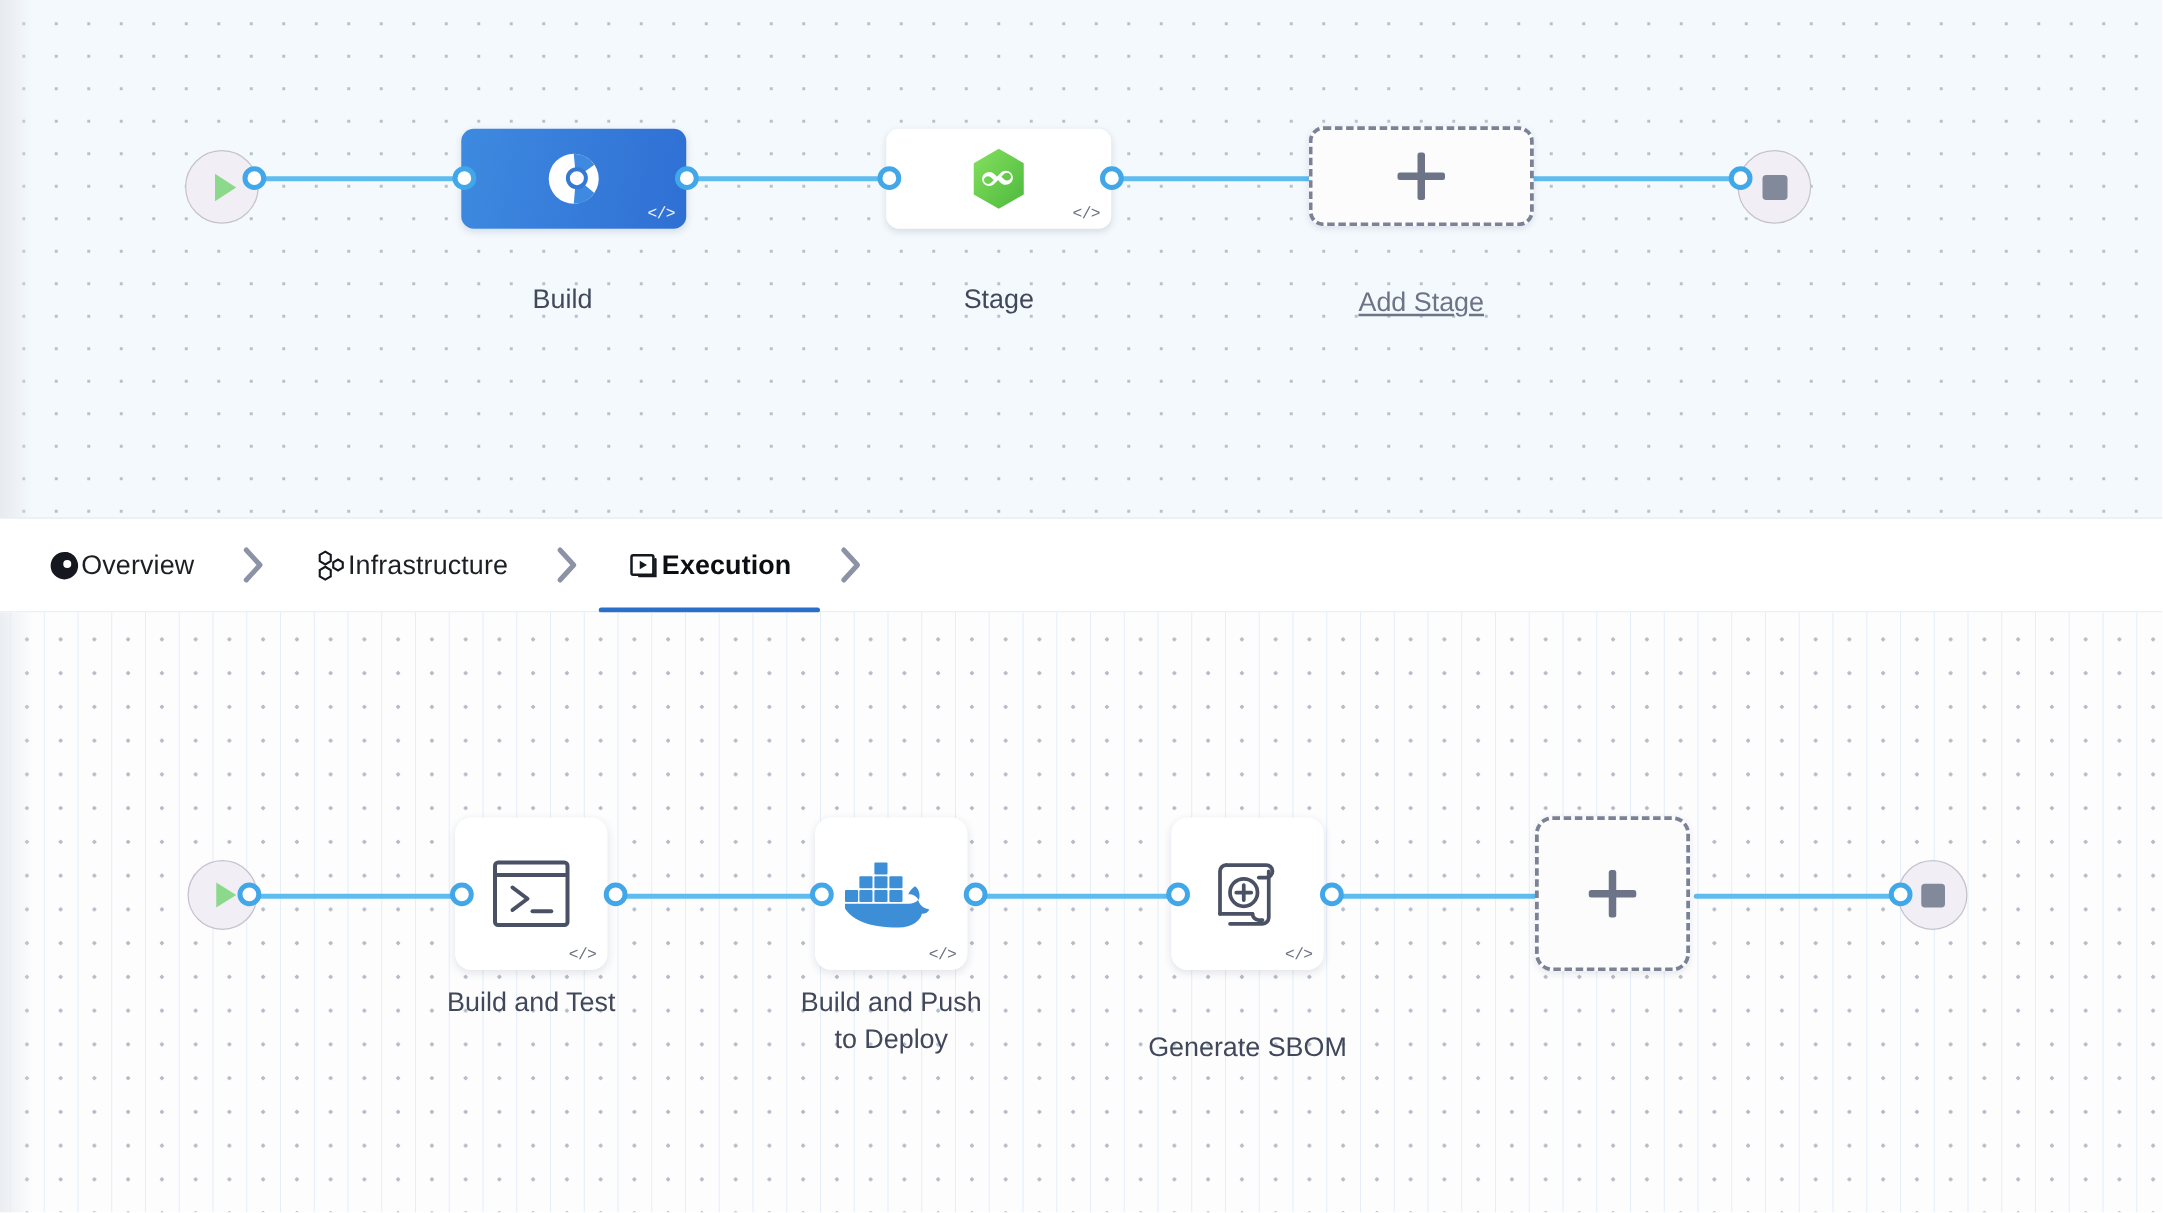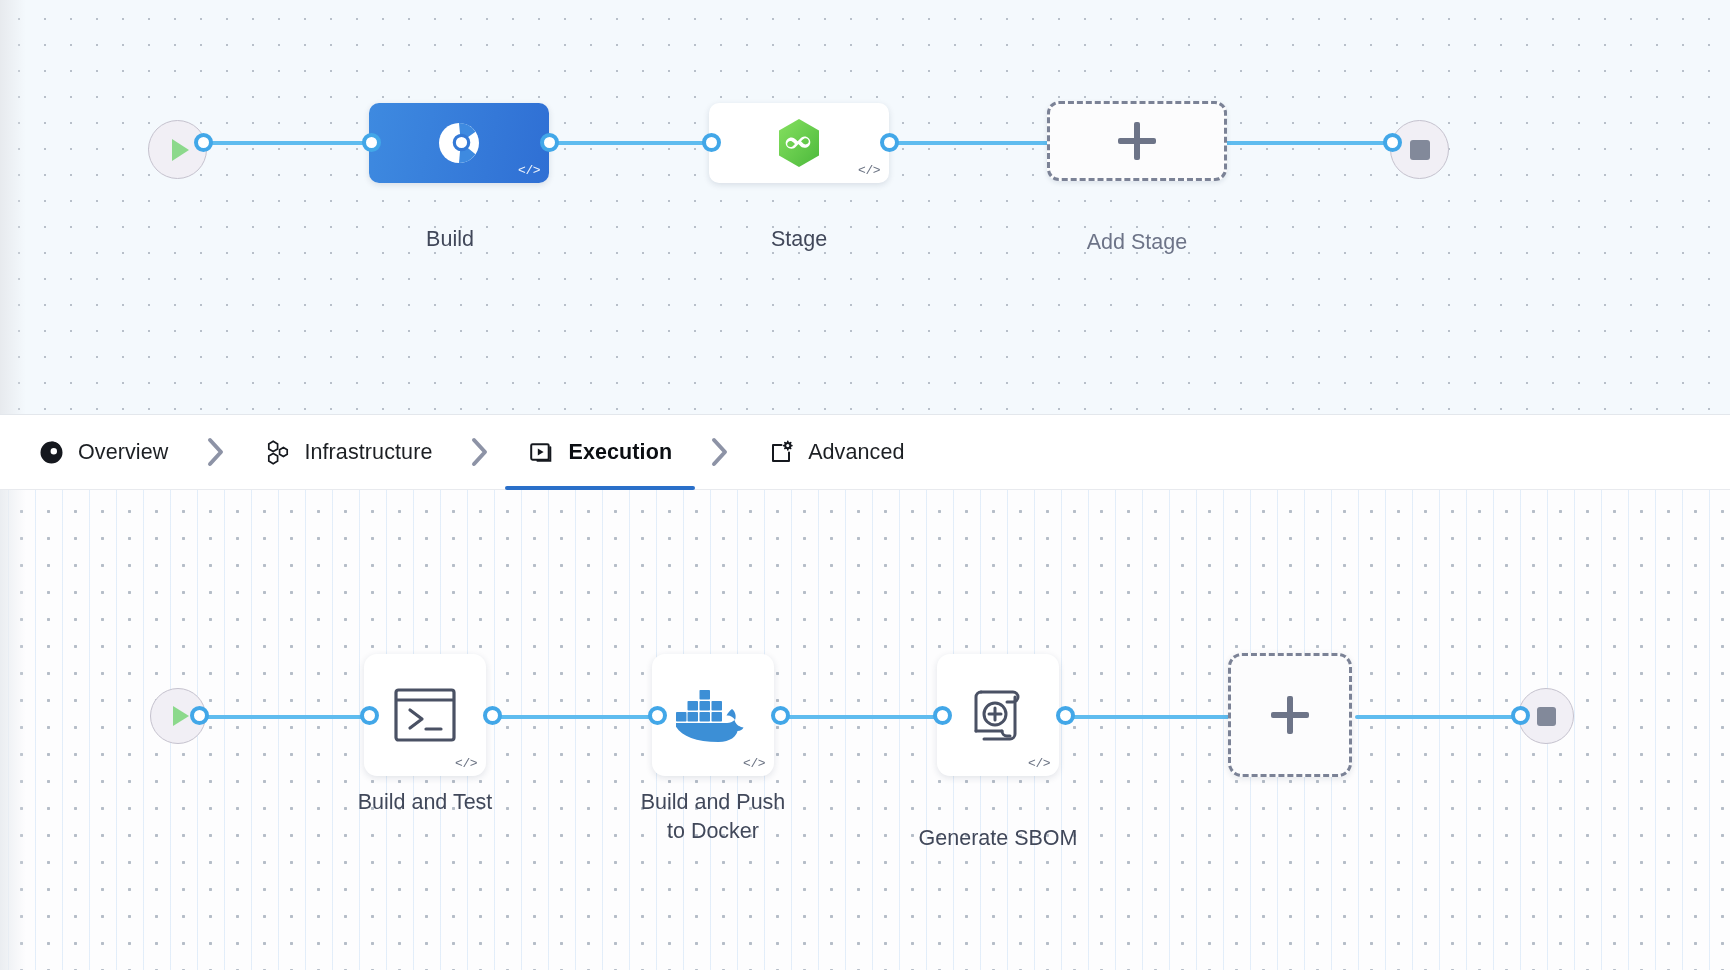--- a/index.html
+++ b/index.html
@@ -31,21 +31,21 @@
 
   
   .tabbar {
     position: absolute; left: 0; top: 415px; width: 1730px; height: 75px;
     background: #ffffff;
     display: flex; align-items: center;
     padding-left: 34px;
     border-bottom: 1px solid #e8eaee;
   }
   .tab {
-    display: flex; align-items: center; gap: 13px;
+    display: flex; align-items: center; 
     height: 75px; position: relative;
     cursor: pointer;
     padding: 0 4px;
   }
   .tab-label {
     font-size: 21.5px; color: #1c1f23; letter-spacing: 0.1px;
     white-space: nowrap;
   }
   .tab.active .tab-label { font-weight: bold; color: #0b0e12; }
   .tab.active::after {
@@ -221,21 +221,21 @@
     </div>
     <div class="dot-port" style="left:702px; top:133px;"></div>
     <div class="dot-port" style="left:880px; top:133px;"></div>
     <div class="node-label" style="left:709px; top:225px; width:180px;">Stage</div>
 
     <div class="node" style="left:1047px; top:101px;">
       <div class="add-stage-card">
         <div class="plus"></div>
       </div>
     </div>
-    <div class="node-label muted" style="left:1047px; top:228px; width:180px;">Add Stage</div>
+    <div class="node-label muted" style="left:1047px; top:228px; width:180px;text-decoration:underline;">Add Stage</div>
 
     <div class="dot-port" style="left:1383px; top:133px;"></div>
     <div class="node" style="left:1390px; top:120px;">
       <div class="terminal" style="width:59px;height:59px;">
         <div class="stop-sq"></div>
       </div>
     </div>
   </div>
 
   <div class="tabbar">
@@ -284,30 +284,20 @@
       </span>
       <span class="tab-label">Execution</span>
     </div>
 
     <span class="tab-sep">
       <svg width="20" height="32" viewBox="0 0 20 32">
         <path d="M4 4 L15 16 L4 28" fill="none" stroke="#8d93a6" stroke-width="4" stroke-linecap="round" stroke-linejoin="round"></path>
       </svg>
     </span>
 
-    <div class="tab">
-      <span class="tab-icon">
-        <svg width="27" height="27" viewBox="0 0 27 27">
-          <path d="M21 13.5 V22 H5 V6 H13.5" fill="none" stroke="#15181e" stroke-width="2" stroke-linecap="round" stroke-linejoin="round"></path>
-          <circle cx="19.8" cy="6.6" r="2.6" fill="none" stroke="#15181e" stroke-width="2"></circle>
-          <path d="M19.8 2.4v1.3M19.8 9.5v1.3M23.9 6.6h-1.3M17 6.6h-1.3M22.7 3.7l-.9.9M17.8 8.6l-.9.9M22.7 9.5l-.9-.9M17.8 4.6l-.9-.9" stroke="#15181e" stroke-width="1.7" stroke-linecap="round"></path>
-        </svg>
-      </span>
-      <span class="tab-label">Advanced</span>
-    </div>
   </div>
 
   <div class="step-canvas">
 
     <div class="edge" style="left:200px; top:225px; width:170px;"></div>
     <div class="edge" style="left:490px; top:225px; width:180px;"></div>
     <div class="edge" style="left:778px; top:225px; width:175px;"></div>
     <div class="edge" style="left:1063px; top:225px; width:170px;"></div>
     <div class="edge" style="left:1355px; top:225px; width:170px;"></div>
 
@@ -348,21 +338,21 @@
             <path d="M-2 36h53c3 0 5.5-1 7.5-3 1.5 5.5 6 7 9 7.5-1 2-3 3.5-6 3.5-1 5-7 11-19 11C17 55 3 48 -2 36z"></path>
             <path d="M56 22c3.5 2.5 4.5 7.5 3 11-2-3.5-5.5-5-8.5-4.5 1-2.5 3.5-5 5.5-6.5z"></path>
           </g>
         </svg>
         <span class="code-badge on-white">&lt;/&gt;</span>
       </div>
     </div>
     <div class="dot-port" style="left:648px; top:216px;"></div>
     <div class="dot-port" style="left:771px; top:216px;"></div>
     <div class="node-label" style="left:593px; top:298px; width:240px;">Build and Push
-to Docker</div>
+to Deploy</div>
 
     <div class="node" style="left:937px; top:164px;">
       <div class="step-card">
         <svg width="60" height="58" viewBox="0 0 60 58">
           <g fill="none" stroke="#4a5164" stroke-width="3" stroke-linecap="round" stroke-linejoin="round">
             <path d="M13 6 h32 a5 5 0 0 1 0 10 h-6"></path>
             <path d="M47 11 v37 a5 5 0 0 1 -5 5 H16"></path>
             <path d="M13 6 a5 5 0 0 0 -5 5 v34"></path>
             <path d="M8 45 h26 a5 5 0 0 0 0 0"></path>
             <path d="M34 45 a5 5 0 0 0 5 5 h3"></path>

